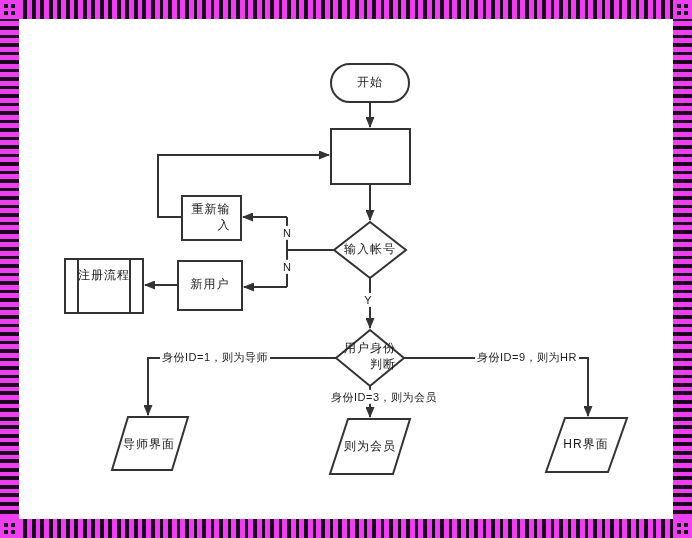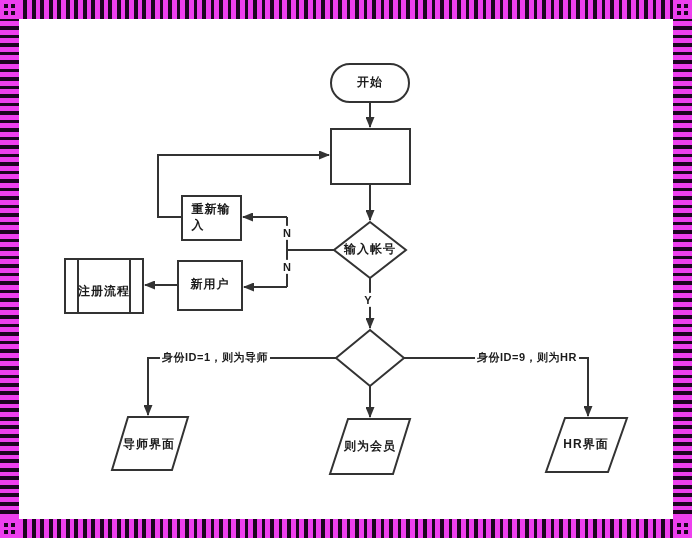--- a/index.html
+++ b/index.html
@@ -46,22 +46,22 @@
     position:absolute;left:19px;top:19px;width:654px;height:500px;background:#fff;
   }
   .canvas svg{position:absolute;left:0;top:0;}
   .shape{fill:#fff;stroke:var(--line);stroke-width:2;}
   .conn{fill:none;stroke:var(--line);stroke-width:2;}
   .inner-line{stroke:var(--line);stroke-width:2;}
   .arrowhead{fill:var(--line);}
   
   .lbl{
     position:absolute;transform:translate(-50%,-50%);
-    font-weight:bold;font-size:12px;line-height:1.3;letter-spacing:1px;
-    color:var(--ink);white-space:pre-line;text-align:left;
+    font-weight:normal;font-size:12px;line-height:1.3;letter-spacing:1px;
+    color:var(--ink);white-space:pre-line;text-align:right;
   }
   .lbl.small{font-size:11px;letter-spacing:0.5px;background:#fff;padding:0 2px;white-space:nowrap;}
   .lbl.tag{font-size:11px;letter-spacing:0;background:#fff;padding:0 3px;white-space:nowrap;}
 </style>
 </head>
 <body>
 
 <div class="screen">
 
   <div class="frame-top"></div>
@@ -108,24 +108,27 @@
       <polygon class="shape" points="109,398 169,398 153,451 93,451"></polygon>
       <polygon class="shape" points="329,400 391,400 374,455 311,455"></polygon>
       <polygon class="shape" points="546,399 608,399 589,453 527,453"></polygon>
     </svg>
 
     <div class="lbl" style="left:351px;top:64px">开始</div>
     <div class="lbl" style="left:351px;top:231px">输入帐号</div>
     <div class="lbl" style="left:192px;top:199px">重新输
 入</div>
     <div class="lbl" style="left:191px;top:266px">新用户</div>
-    <div class="lbl" style="left:85px;top:273px">注册流程</div>
+    <div class="lbl" style="left:85px;top:257px">注册流程</div>
+    <div class="lbl" style="left:351px;top:338px">用户身份
+判断</div>
     <div class="lbl" style="left:130px;top:426px">导师界面</div>
     <div class="lbl" style="left:351px;top:428px">则为会员</div>
     <div class="lbl" style="left:567px;top:426px">HR界面</div>
 
     <div class="lbl tag" style="left:349px;top:281px">Y</div>
     <div class="lbl tag" style="left:268px;top:214px">N</div>
     <div class="lbl tag" style="left:268px;top:248px">N</div>
     <div class="lbl small" style="left:196px;top:338px">身份ID=1，则为导师</div>
     <div class="lbl small" style="left:508px;top:338px">身份ID=9，则为HR</div>
+    <div class="lbl small" style="left:365px;top:378px">身份ID=3，则为会员</div>
   </div>
 </div>
 
 </body></html>

